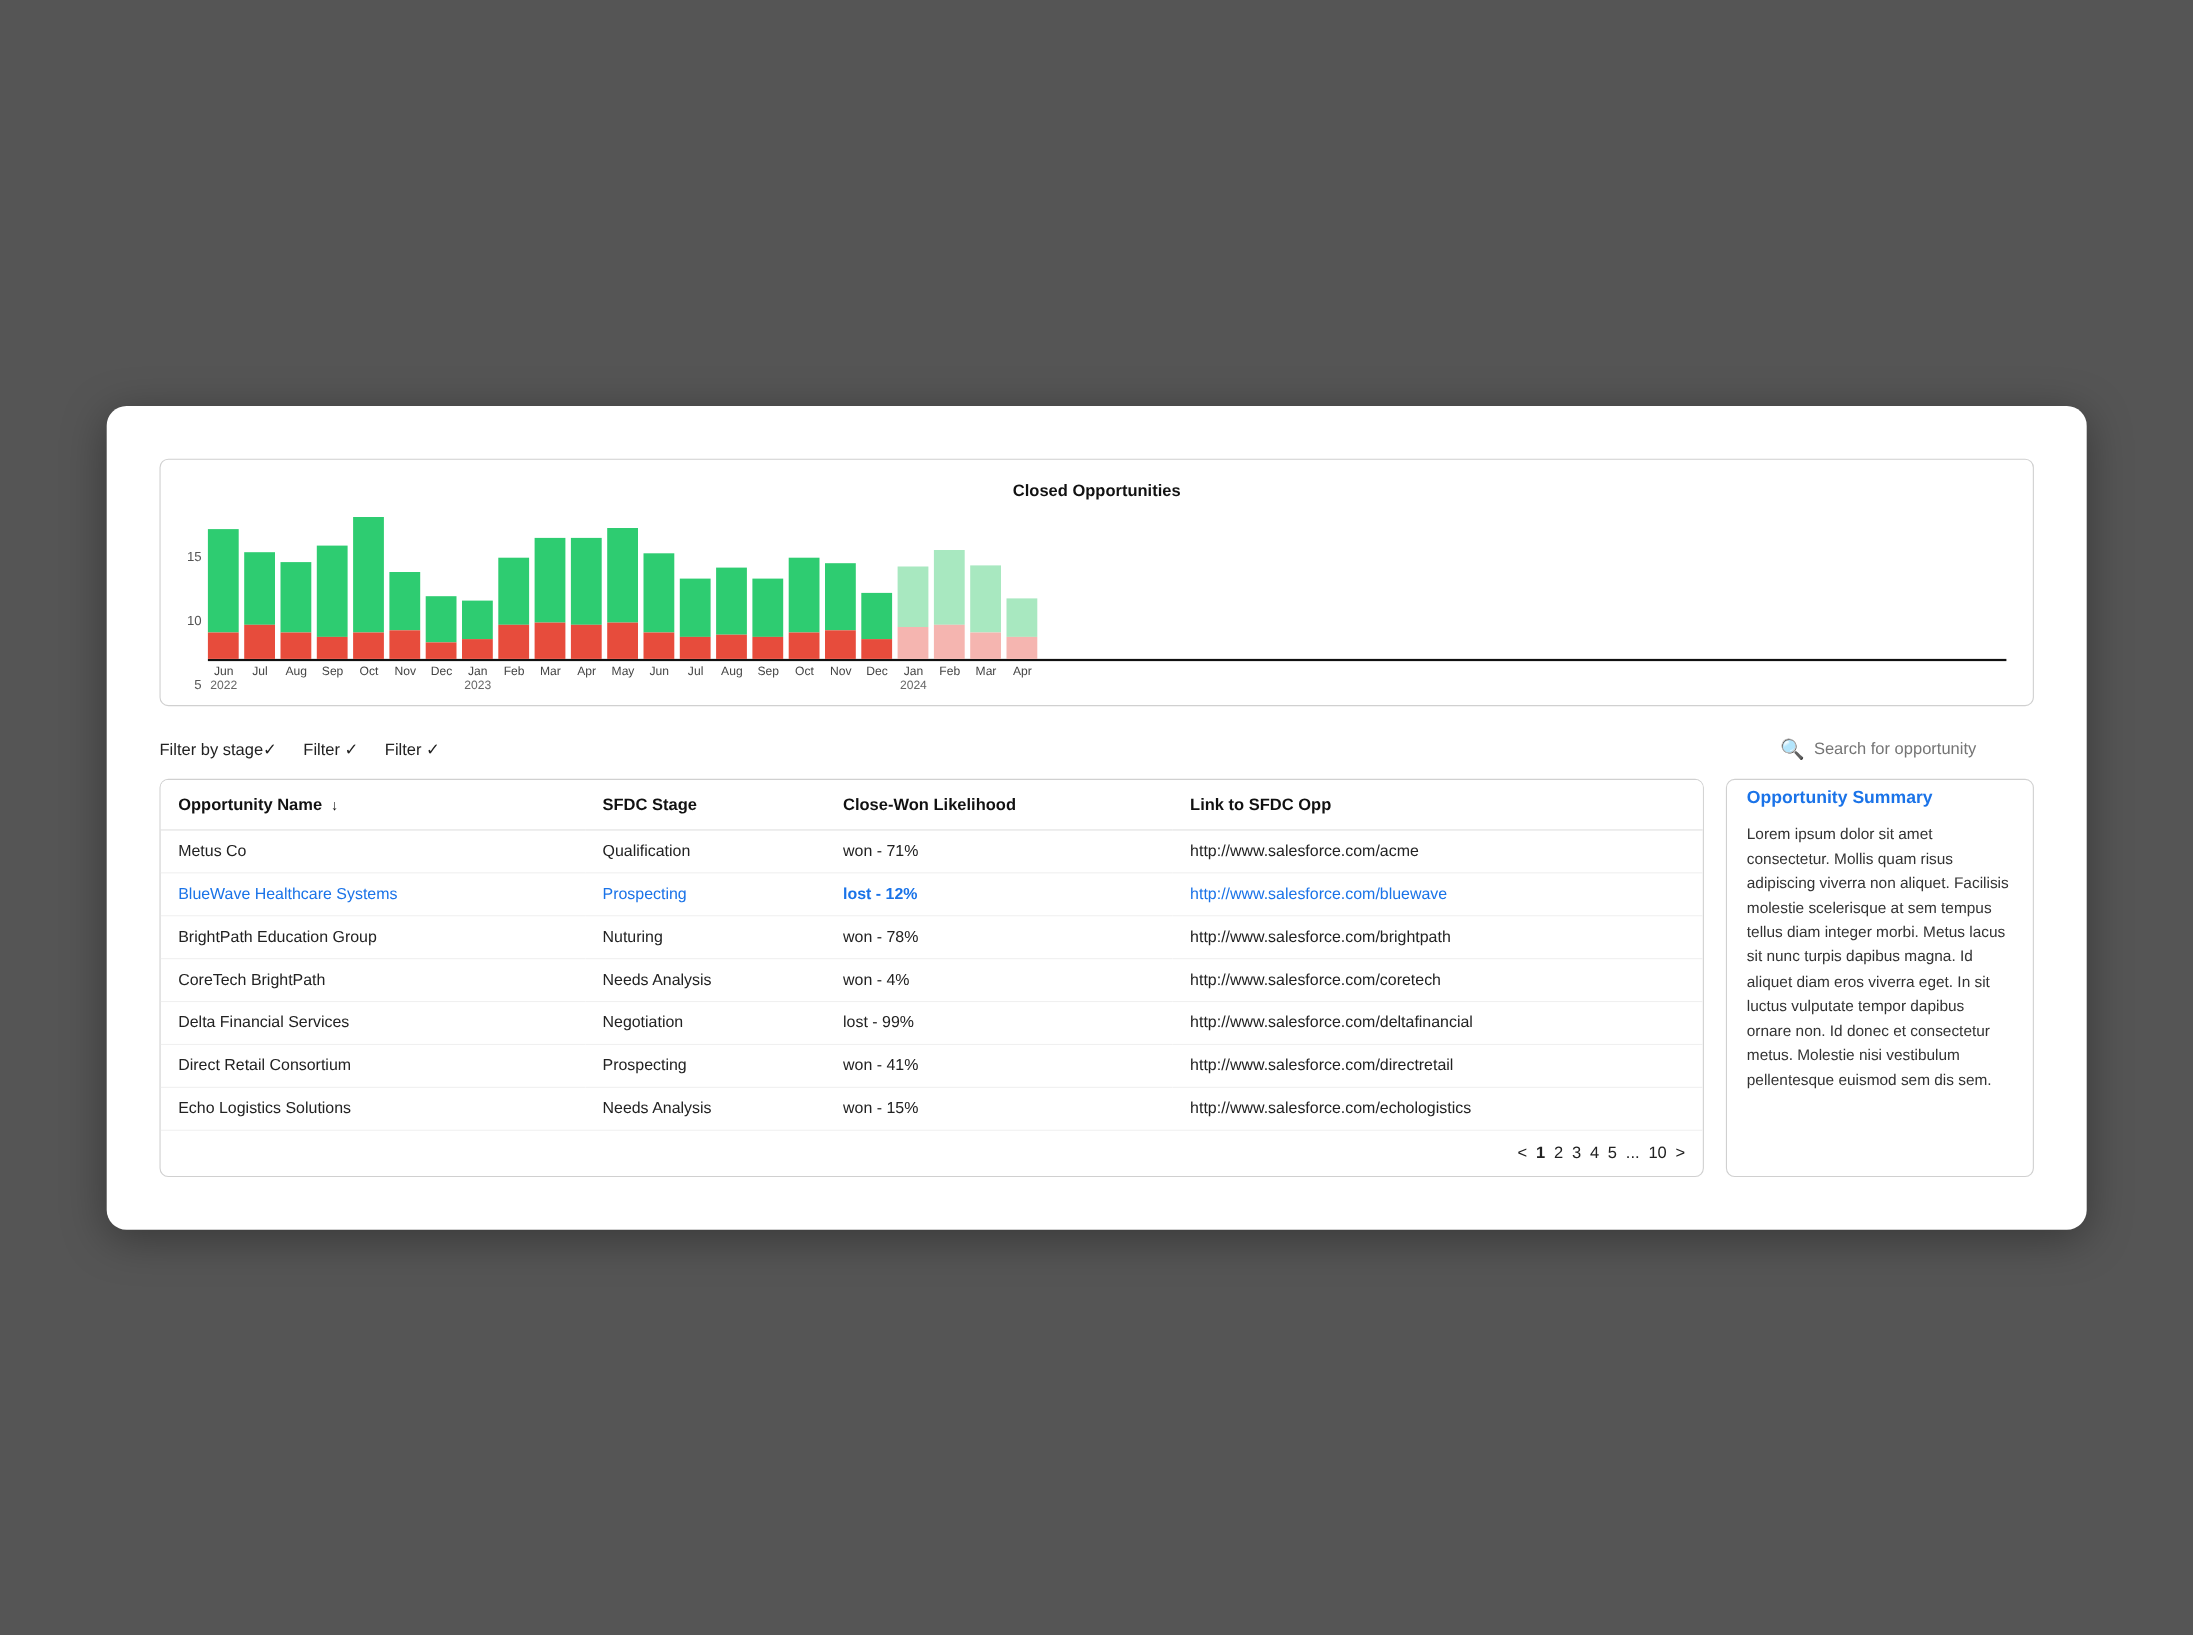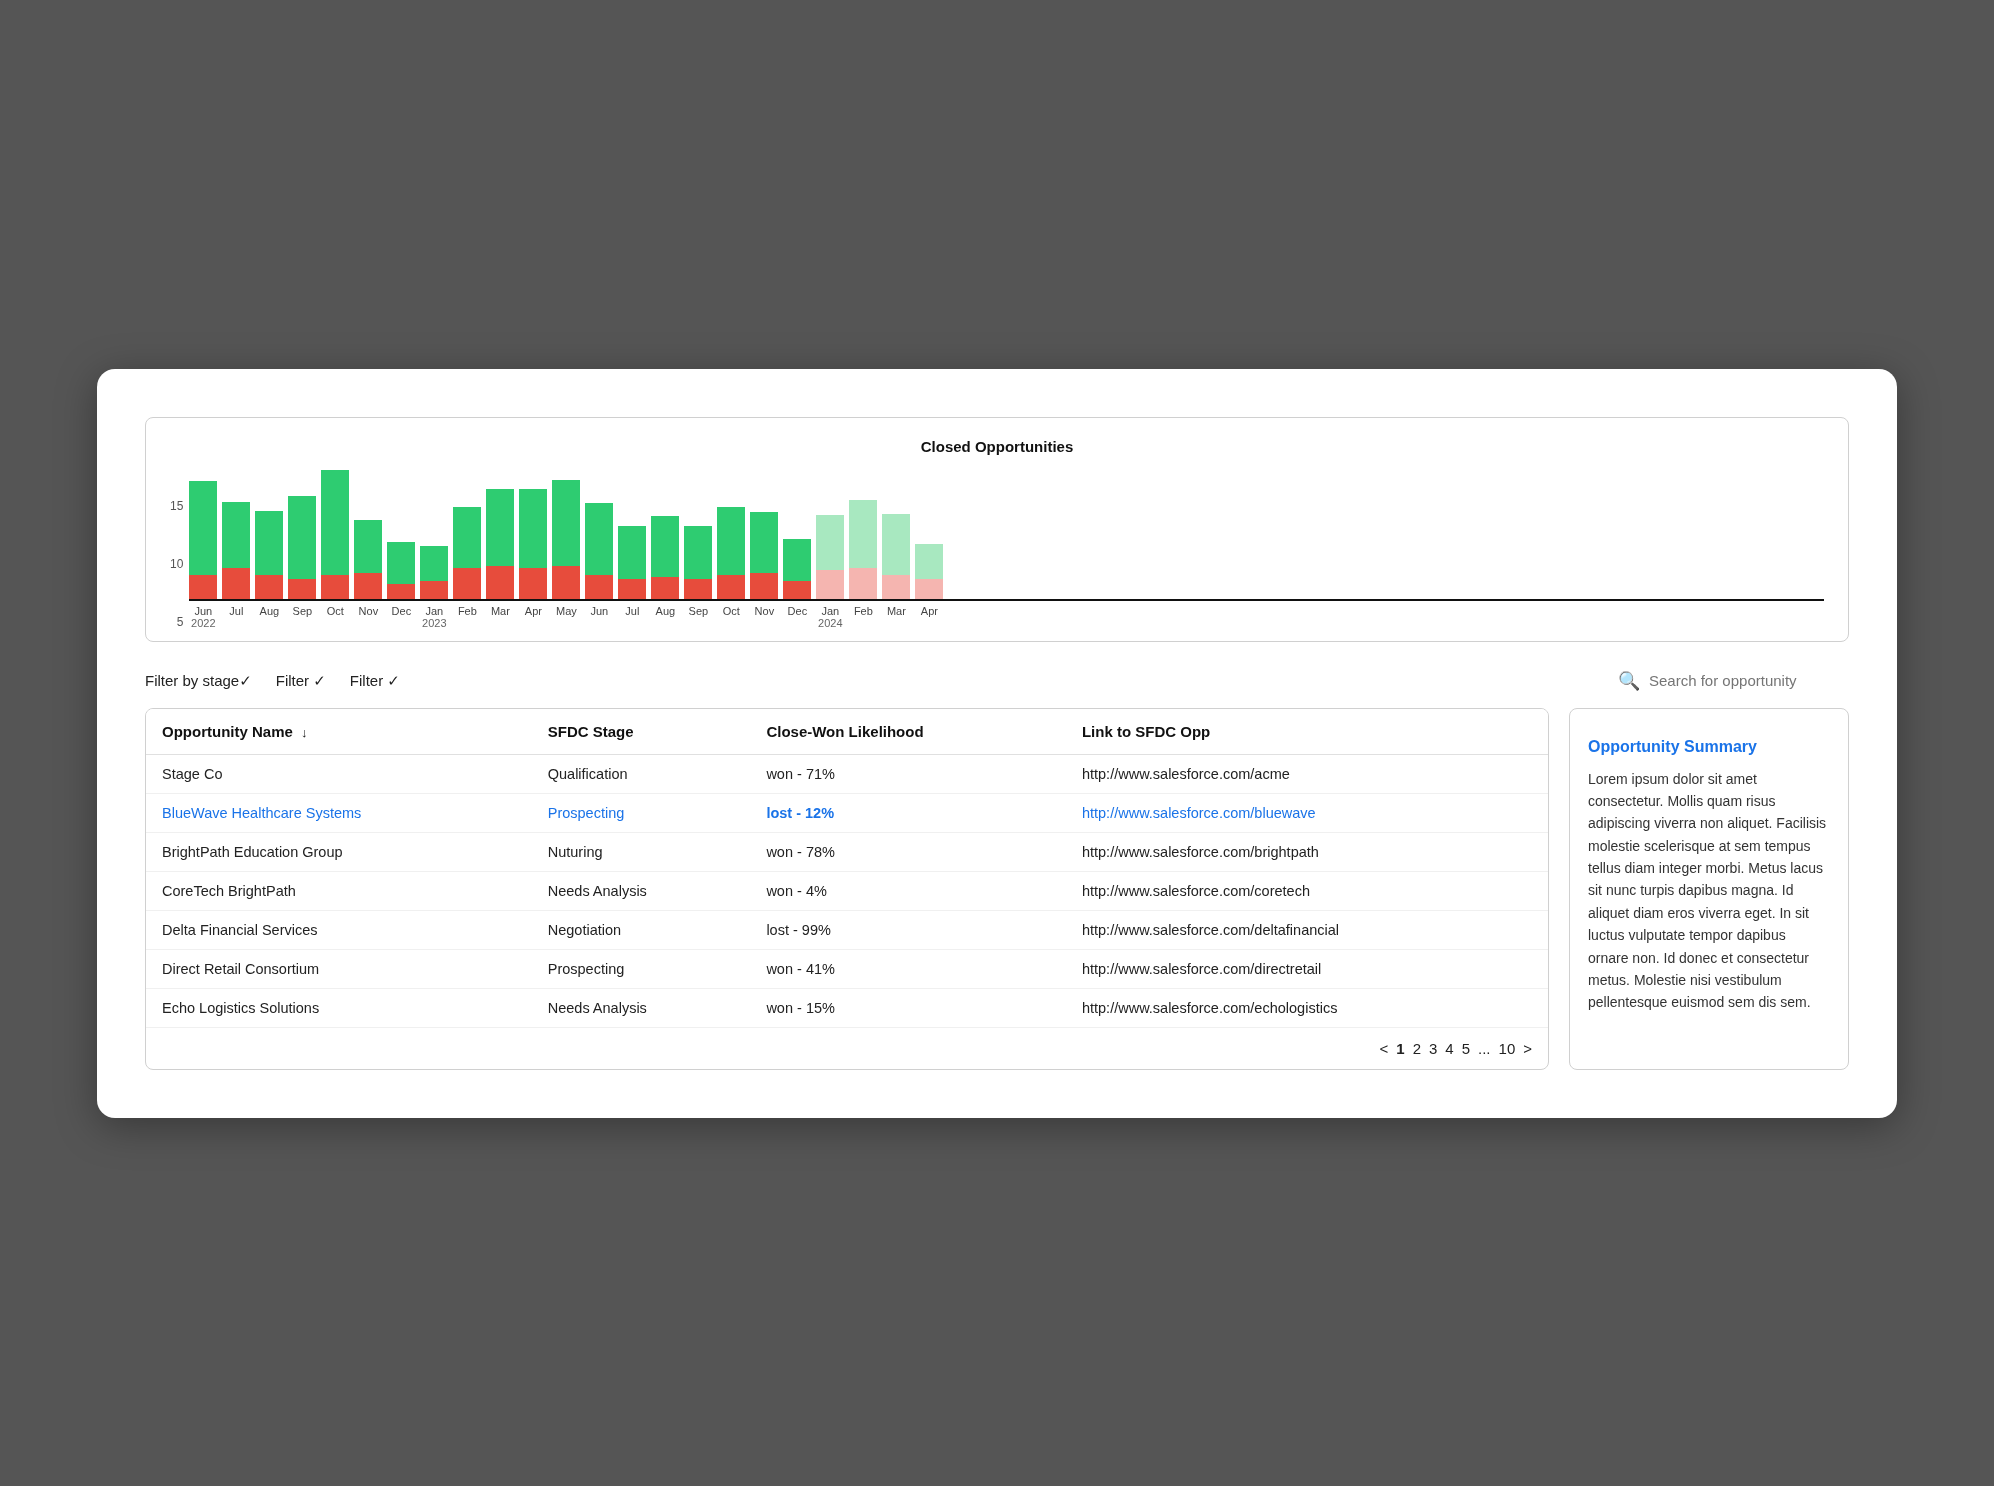--- a/index.html
+++ b/index.html
@@ -126,21 +126,21 @@
     }
     .pagination span {
       cursor: pointer;
     }
     
     .summary-section {
       border: 1.5px solid #d0d0d0;
       border-radius: 8px;
       width: 280px;
       min-width: 260px;
-      padding: 29px 18px;
+      padding: 8px 18px;
     }
     .summary-title {
       font-size: 16px;
       font-weight: 700;
       color: #1a73e8;
       margin-bottom: 12px;
     }
     .summary-text {
       font-size: 14px;
       color: #333;
@@ -331,21 +331,21 @@
               <span>Opportunity Name</span>
               <span class="sort-icon">↓</span>
             </th>
             <th>SFDC Stage</th>
             <th>Close-Won Likelihood</th>
             <th>Link to SFDC Opp</th>
           </tr>
         </thead>
         <tbody id="table-body">
             <tr>
-      <td style="color:#222;">Stage Co</td>
+      <td style="color:#222;">Metus Co</td>
       <td style="color:#222;">Qualification</td>
       <td style="color:#222;">won - 71%</td>
       <td style="color:#222;">http://www.salesforce.com/acme</td>
     </tr>
             <tr class="row-highlight">
       <td style="color:#1a73e8;">BlueWave Healthcare Systems</td>
       <td style="color:#1a73e8;">Prospecting</td>
       <td style="color:#1a73e8;font-weight:600;">lost - 12%</td>
       <td style="color:#1a73e8;">http://www.salesforce.com/bluewave</td>
     </tr>

